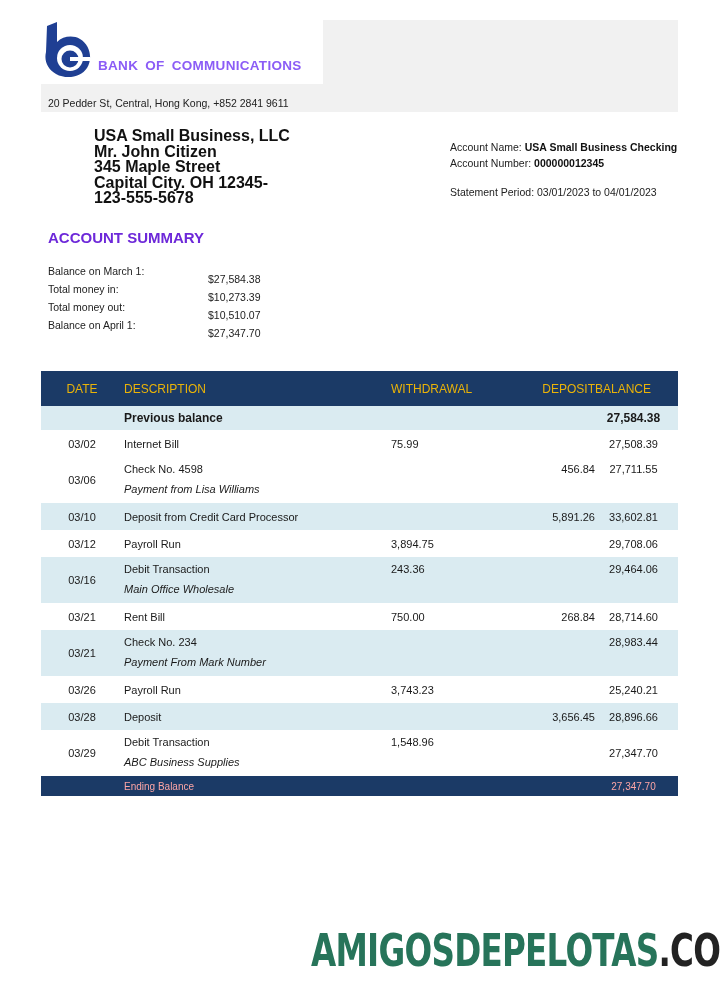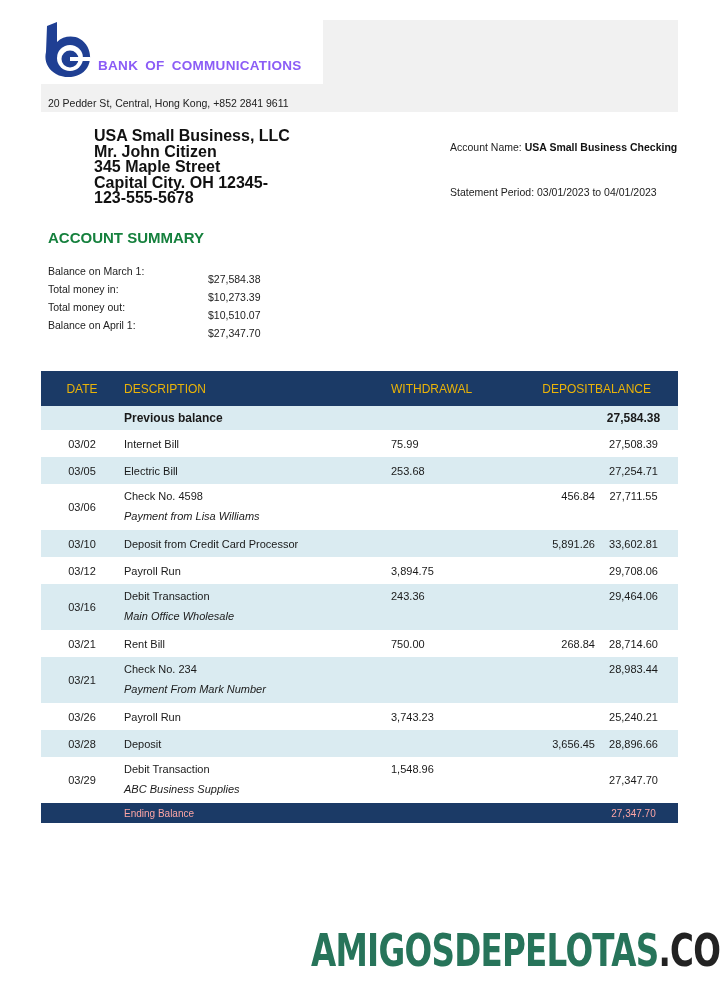--- a/index.html
+++ b/index.html
@@ -32,21 +32,21 @@
       position: absolute; left: 48px; top: 128px; font-size: 16px; font-weight: bold;
       line-height: 15.5px; color: #111; margin-left: 46px;
     }
     .account-info {
       position: absolute; left: 450px; top: 140px; font-size: 10.5px; line-height: 15.5px; color: #222;
     }
     .account-info b { color: #111; }
     .statement-period { position: absolute; left: 450px; top: 186px; font-size: 10.5px; color: #222; }
 
     .summary-title {
-      position: absolute; left: 48px; top: 229px; font-size: 15px; font-weight: bold; color: #15803d;
+      position: absolute; left: 48px; top: 229px; font-size: 15px; font-weight: bold; color: #6d28d9;
     }
     .summary-labels {
       position: absolute; left: 48px; top: 262px; font-size: 10.5px; line-height: 18px; color: #222;
     }
     .summary-values {
       position: absolute; left: 208px; top: 270px; font-size: 10.5px; line-height: 18px; color: #222;
     }
 
     table.tx {
       position: absolute; left: 41px; top: 371px; width: 637px; border-collapse: collapse;
@@ -100,20 +100,24 @@
   <div>345 Maple Street</div>
   <div>Capital City. OH 12345-</div>
   <div>123-555-5678</div>
 </div>
 
 <div class="account-info">
   <div>
     <span>Account Name:</span>
     <b>USA Small Business Checking</b>
   </div>
+  <div>
+    <span>Account Number:</span>
+    <b>000000012345</b>
+  </div>
 </div>
 <div class="statement-period">
   <span>Statement Period:</span>
   <span>03/01/2023 to 04/01/2023</span>
 </div>
 
 <div class="summary-title">ACCOUNT SUMMARY</div>
 <div class="summary-labels">
   <div>Balance on March 1:</div>
   <div>Total money in:</div>
@@ -146,27 +150,20 @@
       <td class="c-bal">27,584.38</td>
     </tr>
 
     <tr class="row">
       <td class="c-date">03/02</td>
       <td class="c-desc">Internet Bill</td>
       <td class="c-wd">75.99</td>
       <td class="c-dep"></td>
       <td class="c-bal">27,508.39</td>
     </tr>
-    <tr class="row shade">
-      <td class="c-date">03/05</td>
-      <td class="c-desc">Electric Bill</td>
-      <td class="c-wd">253.68</td>
-      <td class="c-dep"></td>
-      <td class="c-bal">27,254.71</td>
-    </tr>
     <tr class="row tall">
       <td class="c-date">03/06</td>
       <td class="c-desc top">
         <span>Check No. 4598</span>
         <span class="sub">Payment from Lisa Williams</span>
       </td>
       <td class="c-wd top"></td>
       <td class="c-dep top">456.84</td>
       <td class="c-bal top">27,711.55</td>
     </tr>

